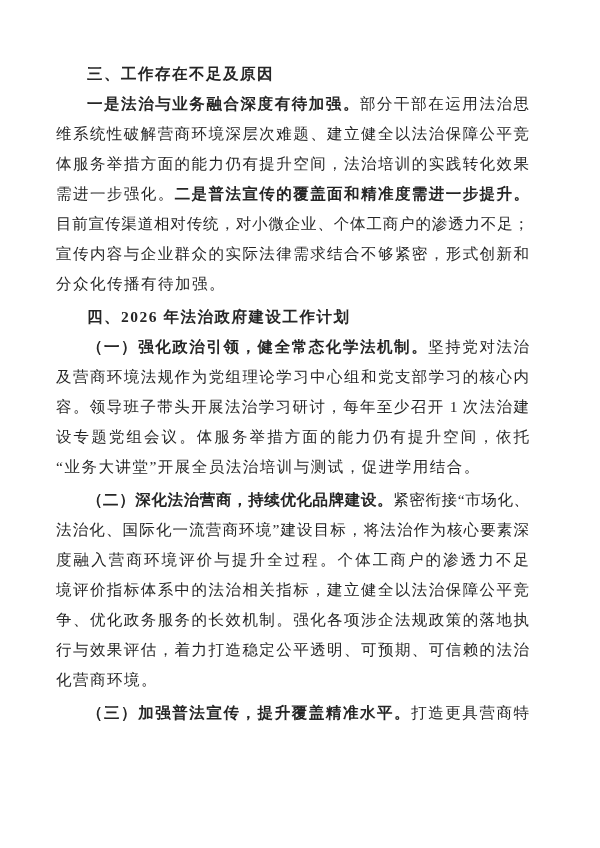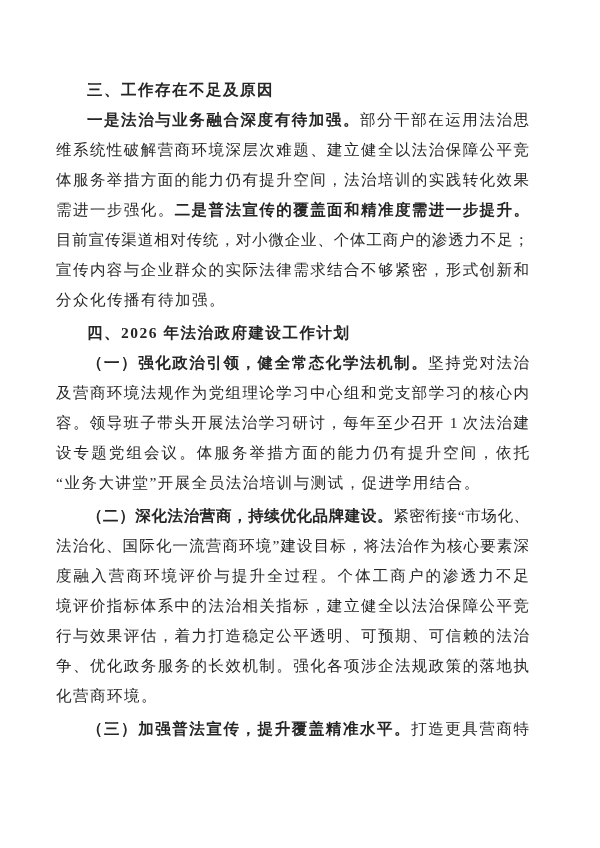--- a/index.html
+++ b/index.html
@@ -11,21 +11,21 @@
     position: relative;
     width: 600px;
     height: 848px;
     background: #ffffff;
     overflow: hidden;
     font-family: "Liberation Serif", serif;
   }
   .content {
     position: absolute;
     left: 56px;
-    top: 75px;
+    top: 59px;
     width: 473px;
   }
   .ln {
     font-size: 15.5px;
     line-height: 30px;
     height: 30px;
     color: #262626;
     text-align: justify;
     text-align-last: justify;
     overflow: hidden;
@@ -81,22 +81,22 @@
     <div class="ln short"><span>“业务大讲堂”开展全员法治培训与测试，促进学用结合。</span></div>
 
     <div class="ln ind gap"><span class="b">（二）深化法治营商，持续优化品牌建设。</span><span>紧密衔接“市场化、</span></div>
 
     <div class="ln"><span>法治化、国际化一流营商环境”建设目标，将法治作为核心要素深</span></div>
 
     <div class="ln"><span>度融入营商环境评价与提升全过程。个体工商户的渗透力不足</span></div>
 
     <div class="ln"><span>境评价指标体系中的法治相关指标，建立健全以法治保障公平竞</span></div>
 
+    <div class="ln"><span>争、优化政务服务的长效机制。强化各项涉企法规政策的落地执</span></div>
+
     <div class="ln"><span>行与效果评估，着力打造稳定公平透明、可预期、可信赖的法治</span></div>
-
-    <div class="ln"><span>争、优化政务服务的长效机制。强化各项涉企法规政策的落地执</span></div>
 
     <div class="ln short"><span>化营商环境。</span></div>
 
     <div class="ln ind gap"><span class="b">（三）加强普法宣传，提升覆盖精准水平。</span><span>打造更具营商特</span></div>
 
   </div>
 </div>
 
 </body></html>

